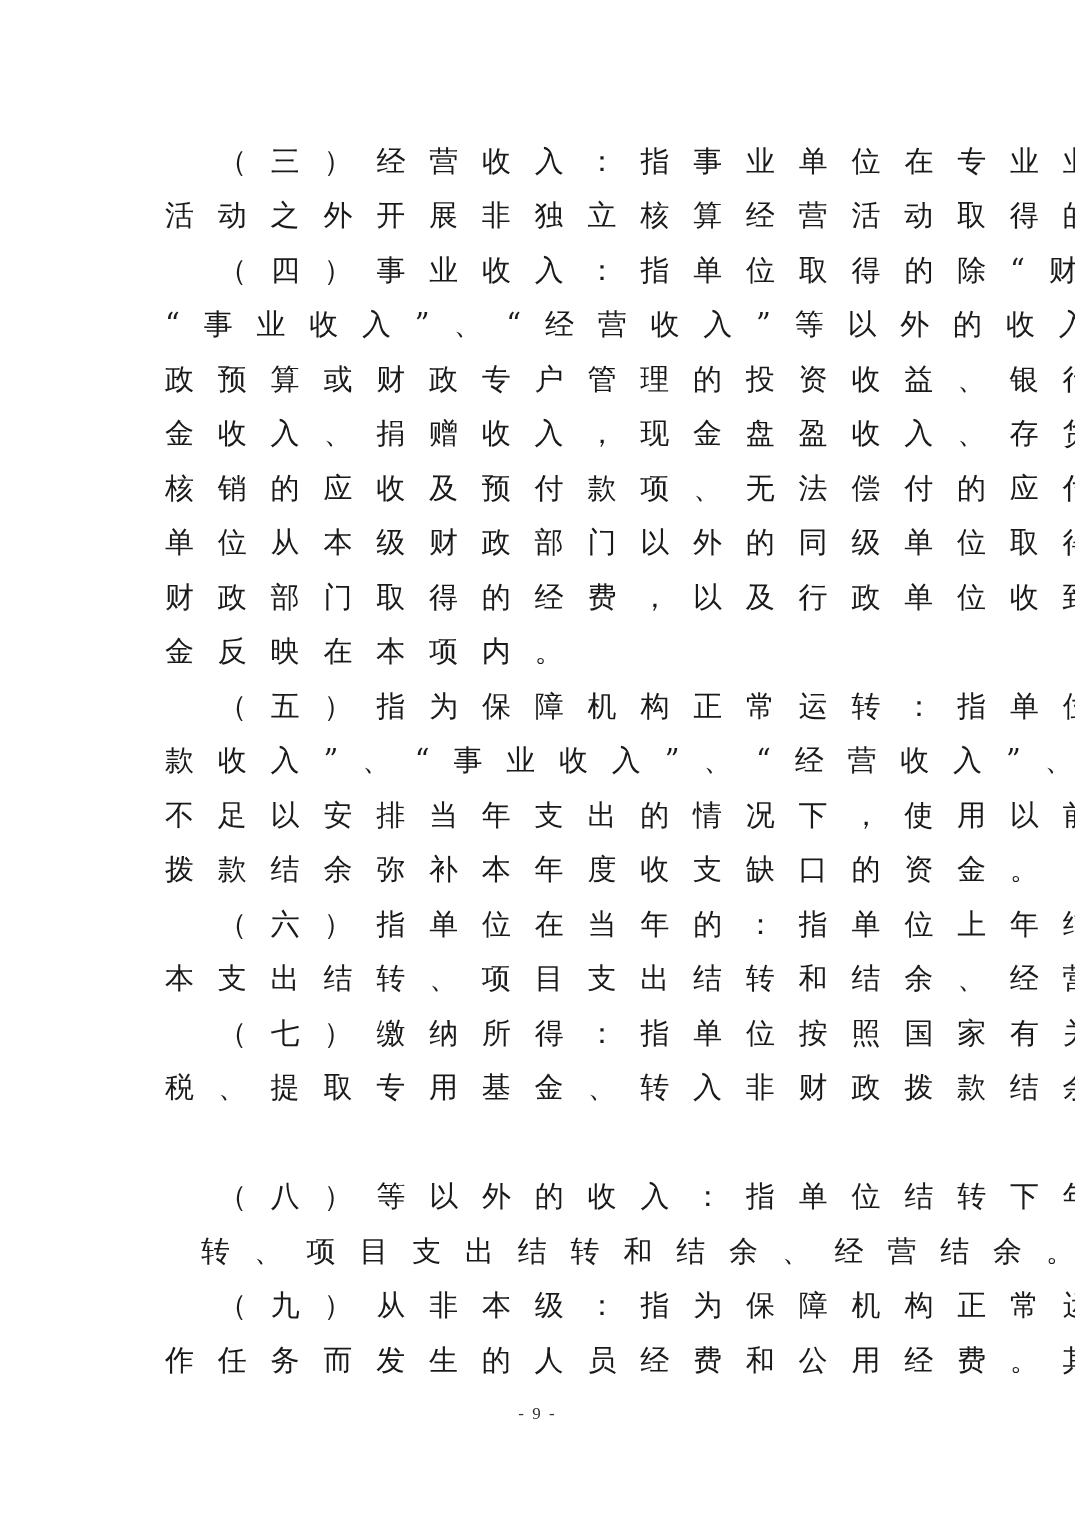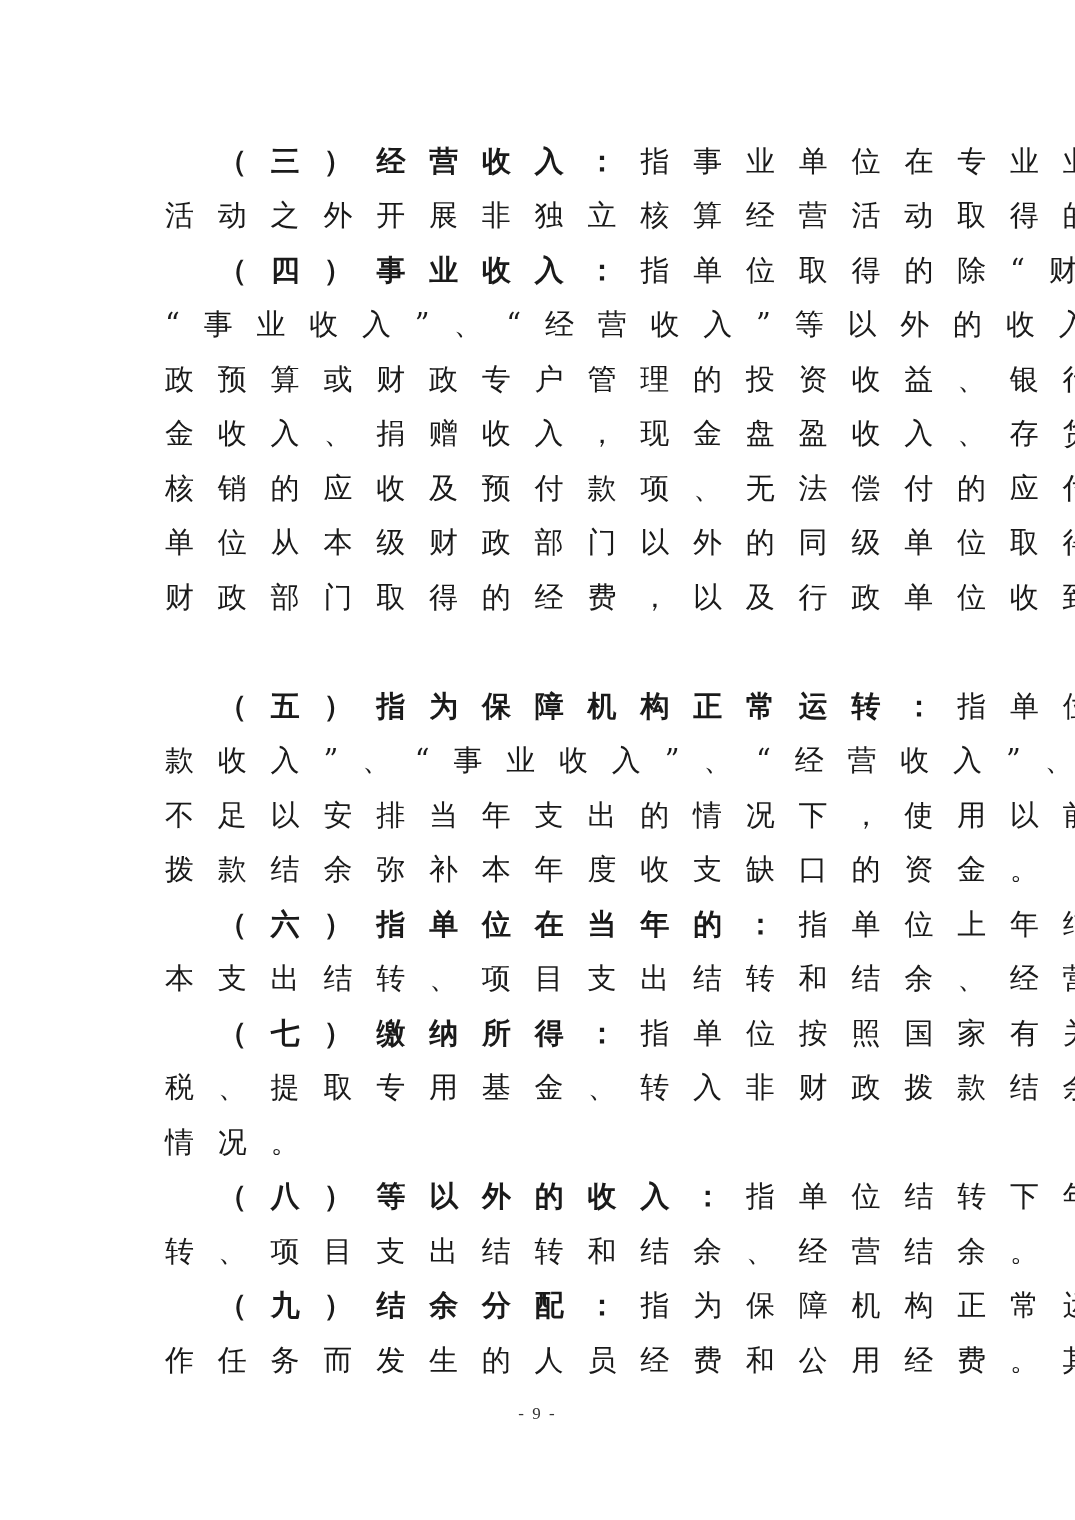--- a/index.html
+++ b/index.html
@@ -30,21 +30,21 @@
       height: 54px;
       font-size: 29px;
       line-height: 54px;
       letter-spacing: 23.8px;
       white-space: nowrap;
     }
     .line.indent {
       left: 218px;
     }
     .line .head {
-      font-weight: bold;
+      font-weight: normal;
     }
     .page-number {
       position: absolute;
       left: 0;
       width: 1075px;
       top: 1404px;
       text-align: center;
       font-size: 17px;
       font-family: "Liberation Serif", serif;
       color: #333333;
@@ -59,33 +59,33 @@
   <div class="line indent" style="top:134px;"><span class="head">（三）经营收入：</span><span>指事业单位在专业业务活动及其辅助</span></div>
   <div class="line" style="top:188px;">活动之外开展非独立核算经营活动取得的现金流入。</div>
 
   <div class="line indent" style="top:243px;"><span class="head">（四）事业收入：</span><span>指单位取得的除“财政拨款收入”、</span></div>
   <div class="line" style="top:297px;">“事业收入”、“经营收入”等以外的收入，包括未纳入财</div>
   <div class="line" style="top:352px;">政预算或财政专户管理的投资收益、银行存款利息收入、租</div>
   <div class="line" style="top:406px;">金收入、捐赠收入，现金盘盈收入、存货盘盈收入、收回已</div>
   <div class="line" style="top:461px;">核销的应收及预付款项、无法偿付的应付及预收款项等。各</div>
   <div class="line" style="top:515px;">单位从本级财政部门以外的同级单位取得的经费、从非本级</div>
   <div class="line" style="top:570px;">财政部门取得的经费，以及行政单位收到的财政专户管理资</div>
+  <div class="line" style="top:624px;">金反映在本项内。</div>
 
   <div class="line indent" style="top:679px;"><span class="head">（五）指为保障机构正常运转：</span><span>指单位在当年的“财政拨</span></div>
   <div class="line" style="top:733px;">款收入”、“事业收入”、“经营收入”、“其他收入”等</div>
   <div class="line" style="top:788px;">不足以安排当年支出的情况下，使用以前年度积累的非财政</div>
   <div class="line" style="top:842px;">拨款结余弥补本年度收支缺口的资金。</div>
 
   <div class="line indent" style="top:897px;"><span class="head">（六）指单位在当年的：</span><span>指单位上年结转本年使用的基</span></div>
   <div class="line" style="top:951px;">本支出结转、项目支出结转和结余、经营结余。</div>
 
   <div class="line indent" style="top:1006px;"><span class="head">（七）缴纳所得：</span><span>指单位按照国家有关规定，缴纳所得</span></div>
   <div class="line" style="top:1060px;">税、提取专用基金、转入非财政拨款结余等当年结余的分配</div>
-  <div class="line" style="top:1115px;">情况。</div>
 
   <div class="line indent" style="top:1169px;"><span class="head">（八）等以外的收入：</span><span>指单位结转下年的基本支出结</span></div>
-  <div class="line" style="top:1224px;">转、项目支出结转和结余、经营结余。</div>
+  <div class="line" style="top:1224px;margin-left:36px;">转、项目支出结转和结余、经营结余。</div>
 
-  <div class="line indent" style="top:1278px;"><span class="head">（九）结余分配：</span><span>指为保障机构正常运转、完成日常工</span></div>
+  <div class="line indent" style="top:1278px;"><span class="head">（九）从非本级：</span><span>指为保障机构正常运转、完成日常工</span></div>
   <div class="line" style="top:1333px;">作任务而发生的人员经费和公用经费。其中：人员经费指政</div>
 
   <div class="page-number">- 9 -</div>
 </div>
 
 </body></html>

